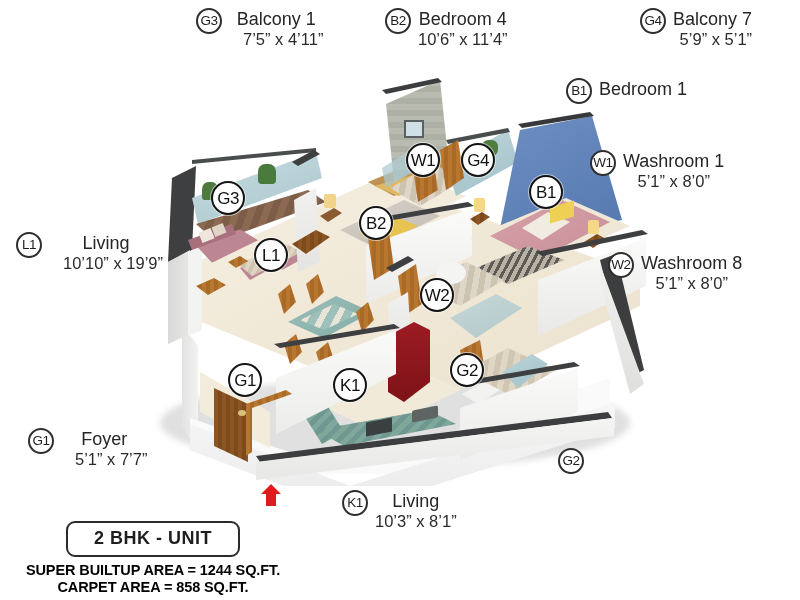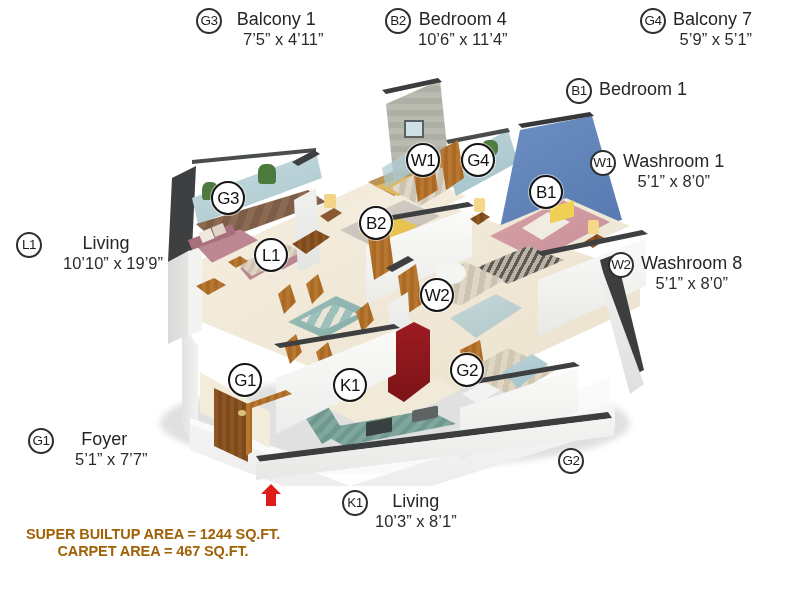--- a/index.html
+++ b/index.html
@@ -41,21 +41,21 @@
     box-shadow:0 0 0 1px rgba(255,255,255,.55);
   }
 
   
   #legend{position:absolute;left:8px;top:521px;width:290px;text-align:center;}
   .legend-pill{
     display:inline-block;border:2.5px solid #2b2b2b;border-radius:9px;
     padding:5px 26px 6px;font-size:18px;font-weight:bold;letter-spacing:.5px;
     color:#1e1e1e;background:#fff;
   }
-  .legend-line{font-size:14.5px;font-weight:bold;color:#a16207;letter-spacing:-0.1px;margin-top:5px;}
+  .legend-line{font-size:14.5px;font-weight:bold;color:#000000;letter-spacing:-0.1px;margin-top:5px;}
   .legend-line.second{margin-top:1px;}
 
   
   #entry-arrow{position:absolute;left:261px;top:484px;width:20px;height:22px;}
 
   
   #plan{position:absolute;left:130px;top:78px;width:545px;height:420px;}
   .fl{position:absolute;}        
 
   
@@ -390,17 +390,18 @@
       <span class="cname">Living</span>
       <span class="cdim">10’3” x 8’1”</span>
     </div>
   </div>
 
   <svg id="entry-arrow" viewBox="0 0 20 22">
     <polygon points="10,0 20,10 15,10 15,22 5,22 5,10 0,10" fill="#e01b1b"></polygon>
   </svg>
 
   <div id="legend">
+    <div class="legend-pill">2 BHK - UNIT</div>
     <div class="legend-line">SUPER BUILTUP AREA = 1244 SQ.FT.</div>
-    <div class="legend-line second">CARPET AREA = 467 SQ.FT.</div>
+    <div class="legend-line second">CARPET AREA = 858 SQ.FT.</div>
   </div>
 
 </div>
 
 </body></html>

